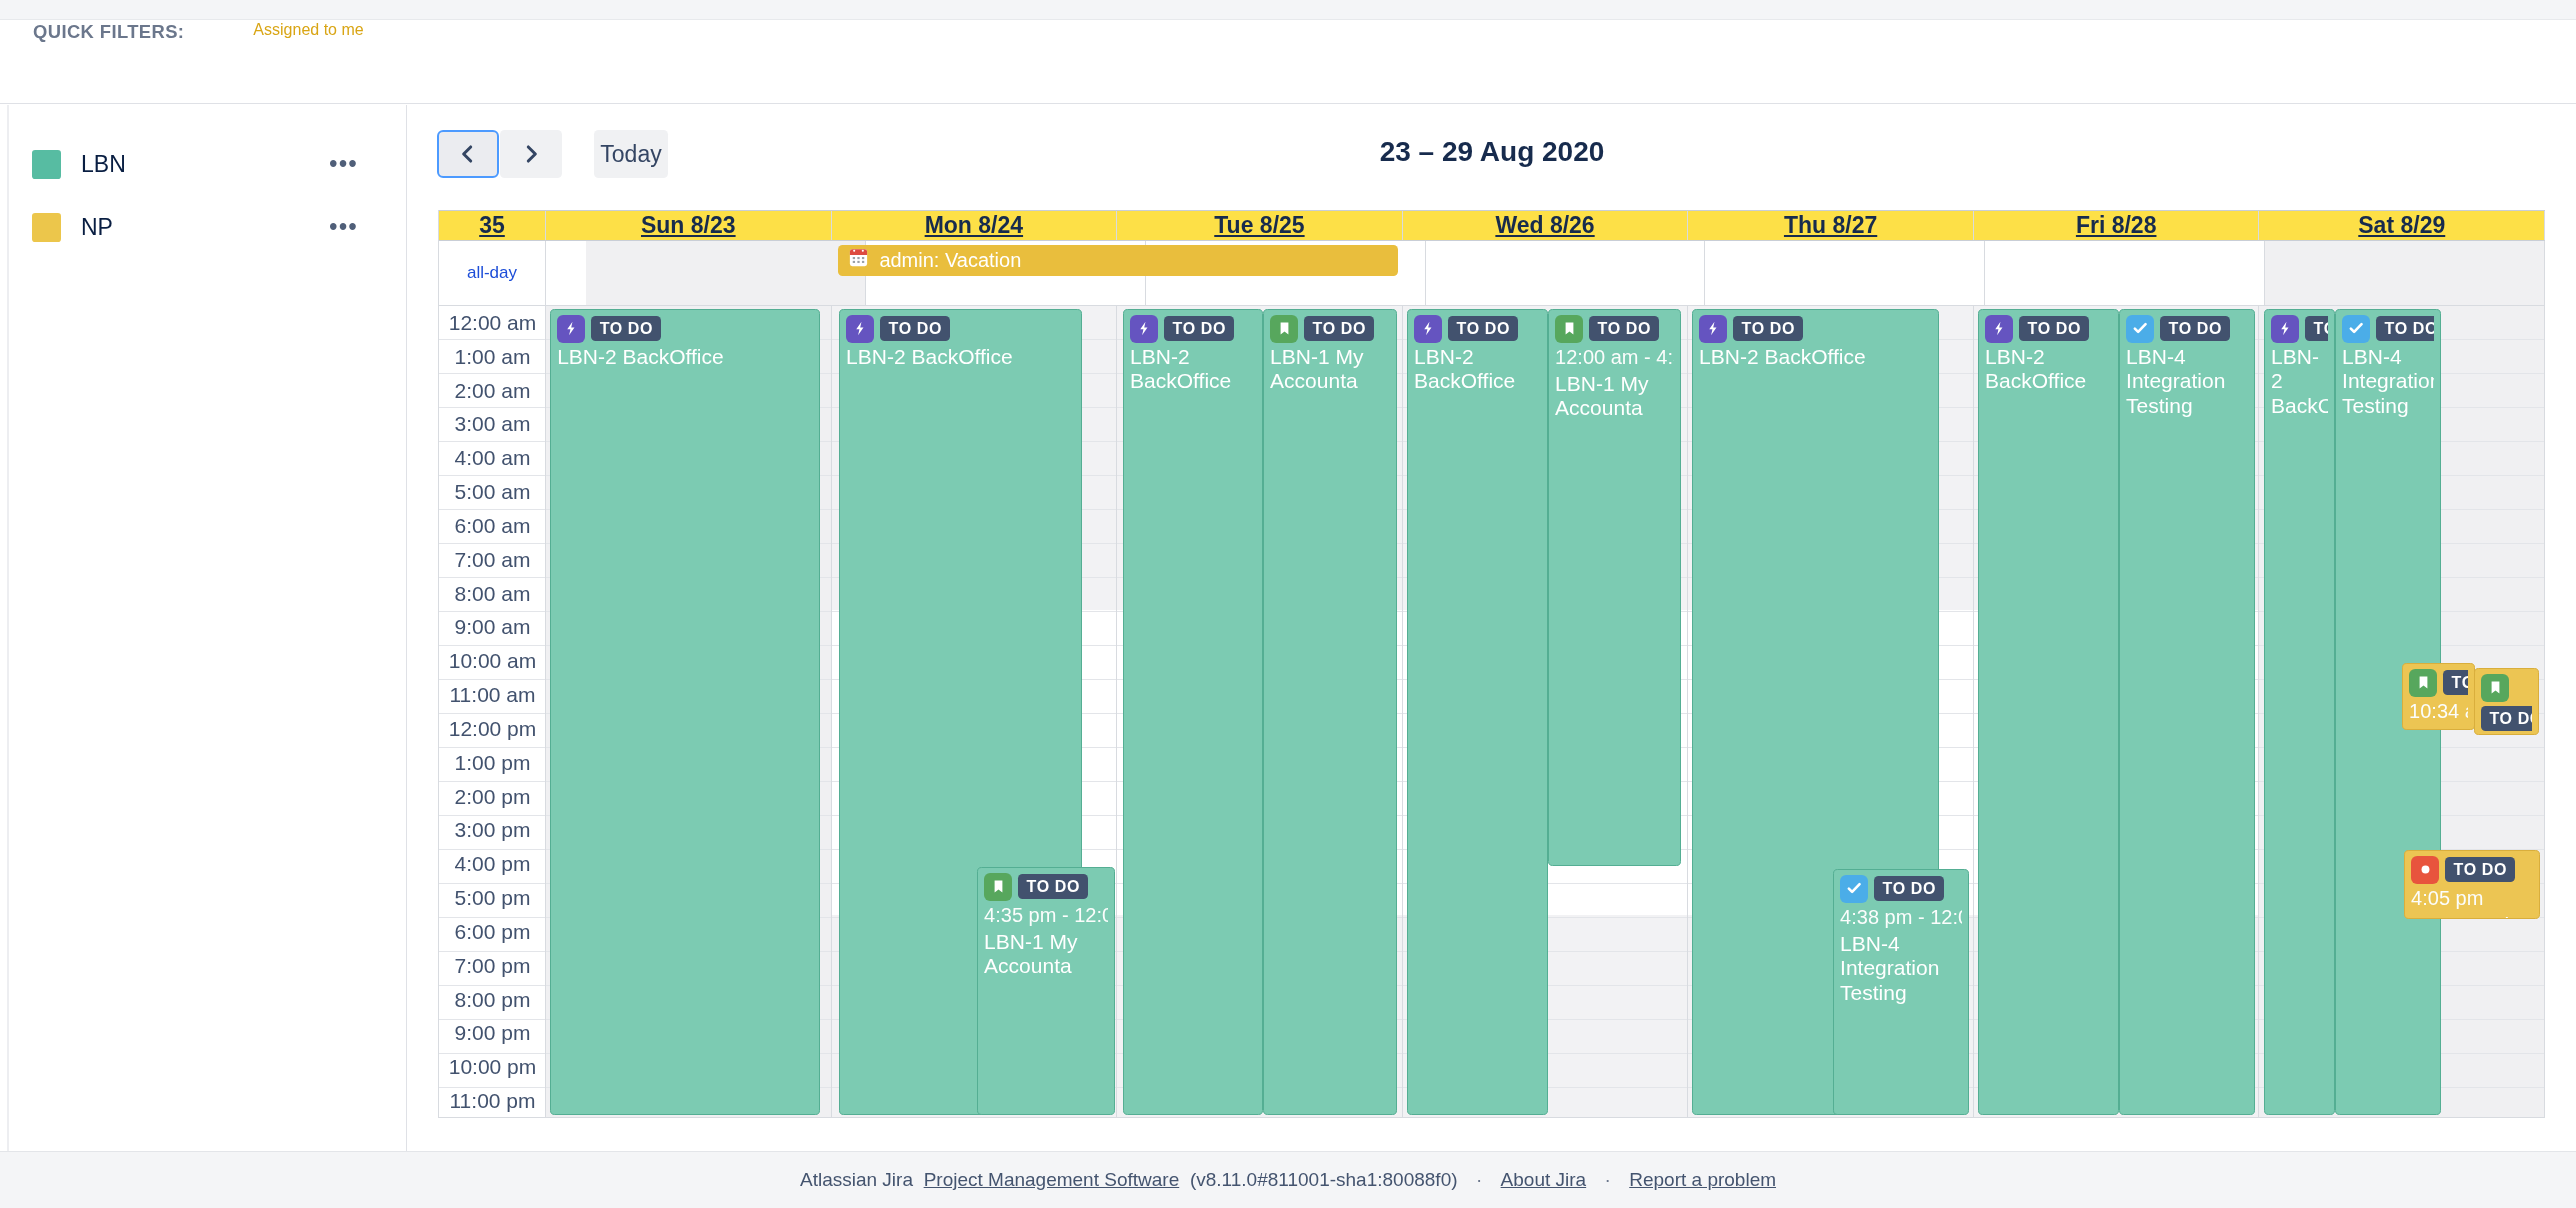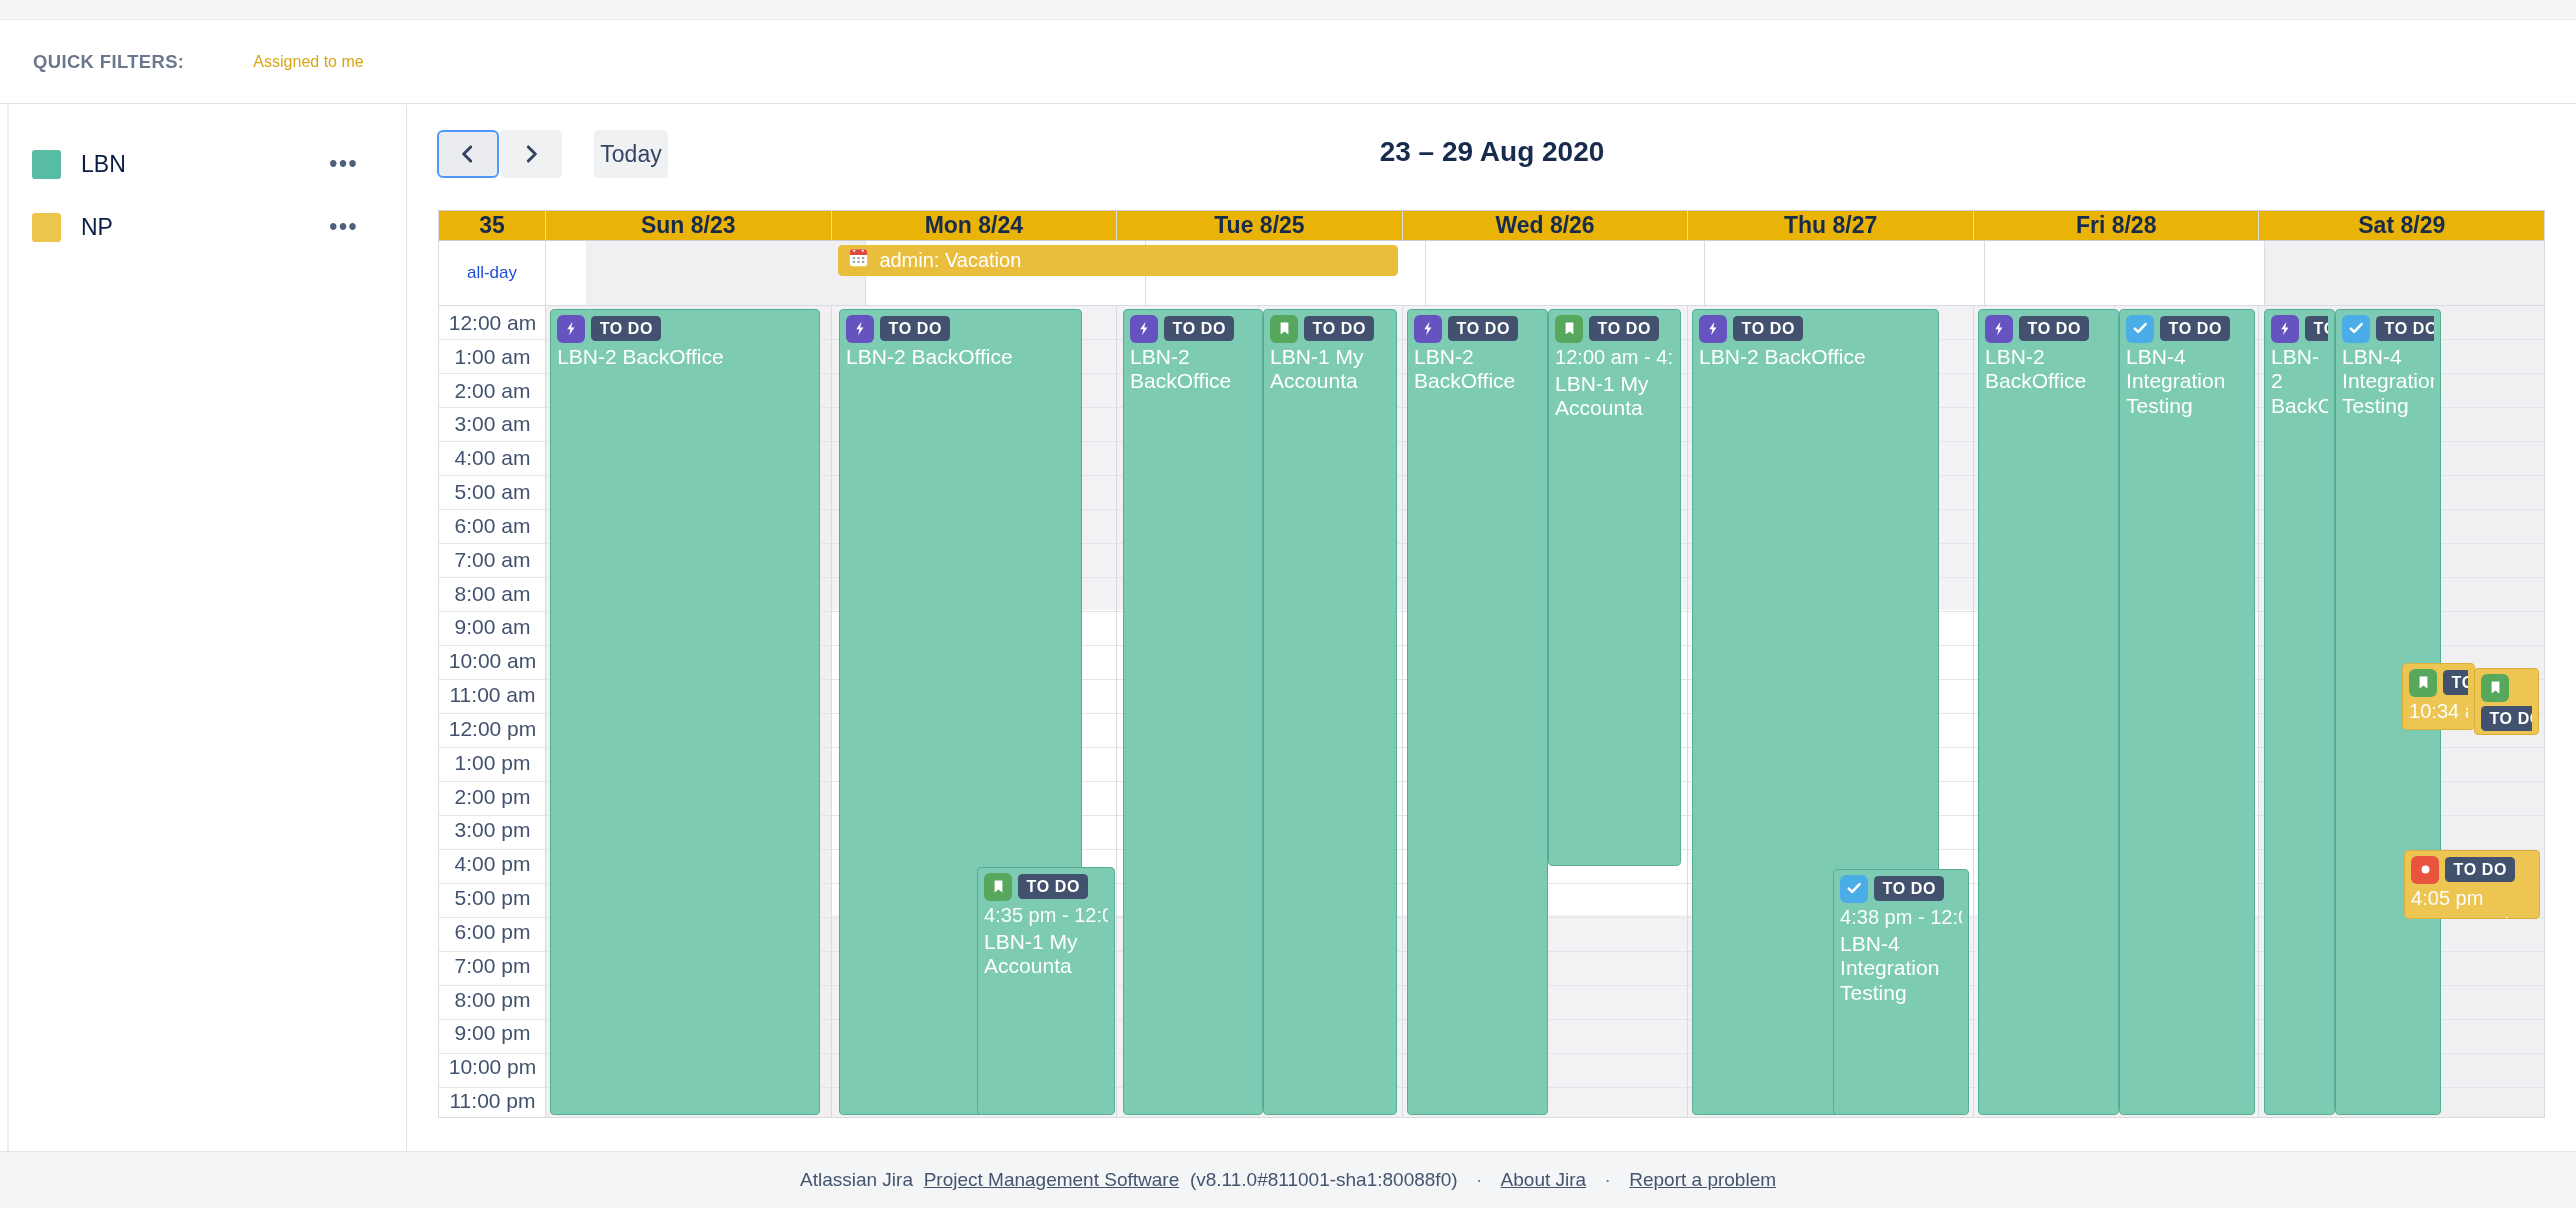--- a/index.html
+++ b/index.html
@@ -2,21 +2,21 @@
 <html style="font-size:12.3px"><head>
 <meta charset="utf-8">
 <style>
   * { margin:0; padding:0; box-sizing:border-box; }
   html,body { width:2576px; height:1208px; overflow:hidden; }
   body { font-family:"Liberation Sans", sans-serif; background:#fff; color:#172B4D; }
   #app { position:relative; width:2576px; height:1208px; background:#fff; }
 
   
   .top-strip { position:absolute; left:0; top:0; width:2576px; height:20px; background:#F4F5F7; border-bottom:0.8px solid #E7E9EC; }
-  .quickbar { position:absolute; left:0; top:21px; width:2576px; height:83px; background:#fff; border-bottom:1.5px solid #DFE1E6; display:flex; align-items:center; }
+  .quickbar { position:absolute; left:0; top:21px; width:2576px; height:83px; background:#fff; border-bottom:1.5px solid #DFE1E6; display:flex; align-items:flex-start; }
   .qf-label { margin-left:33px; font-size:18.4px; font-weight:bold; letter-spacing:0.4px; color:#6B778C; }
   .qf-link { margin-left:69px; font-size:16px; color:#D9A514; cursor:pointer; }
 
   
   .sidebar { position:absolute; left:0; top:105px; width:407px; height:1047px; background:#fff; border-right:1.5px solid #DFE1E6; }
   .sidebar:before { content:""; position:absolute; left:7px; top:0; bottom:0; width:1.5px; background:#EDEEF1; }
   .proj-list { padding-top:28px; }
   .proj-row { position:relative; height:63px; display:flex; align-items:center; padding-left:32px; cursor:pointer; }
   .swatch { width:29px; height:29px; border-radius:3.1px; flex:0 0 auto; }
   .proj-label { margin-left:20px; font-size:23px; color:#091E42; }
@@ -27,21 +27,21 @@
   .toolbar { position:absolute; left:0; top:0; width:100%; height:84px; }
   .btn { position:absolute; top:25px; height:48px; background:#F0F1F3; border:none; border-radius:4.6px; color:#344563; font-family:"Liberation Sans",sans-serif; font-size:23px; display:flex; align-items:center; justify-content:center; cursor:pointer; }
   .btn.prev { left:28px; width:62px; border:2.3px solid #4C9AFF; background:#EBECF0; border-radius:6.1px; }
   .btn.next { left:91px; width:62px; }
   .btn.today { left:185px; width:74px; }
   .view-title { position:absolute; left:1083px; top:31px; transform:translateX(-50%); font-size:28px; font-weight:bold; color:#172B4D; white-space:nowrap; }
 
   
   .calendar { position:absolute; left:29px; top:105px; width:2107px; border-left:0.8px solid #D8DBE0; }
   .cal-header { display:flex; height:31px; border-top:0.8px solid #C9CED6; border-bottom:0.8px solid #C9CED6; }
-  .hcell { border-right:0.8px solid #D8DBE0; font-size:23px; font-weight:bold; color:#172B4D; display:flex; align-items:center; justify-content:center; background:#eab308; }
+  .hcell { border-right:0.8px solid #D8DBE0; font-size:23px; font-weight:bold; color:#172B4D; display:flex; align-items:center; justify-content:center; background:#fde047;text-decoration:underline; }
   .hcell.axis { width:107px; flex:0 0 auto; }
   .hcell.day { flex:1; }
 
   .allday { display:flex; height:65px; border-bottom:0.8px solid #D8DBE0; }
   .allday-axis { width:107px; flex:0 0 auto; border-right:0.8px solid #D8DBE0; display:flex; align-items:center; justify-content:center; font-size:17px; color:#1d4ed8; }
   .allday-days { position:relative; flex:1; display:flex;padding-left:40px; }
   .adcell { flex:1; border-right:0.8px solid #D8DBE0; }
   .adcell.weekend { background:#F0F0F2; }
   .allday-chip { position:absolute; left:292px; top:3.8px; width:560px; height:31px; background:#E9BE3D; border-radius:4.6px; display:flex; align-items:center; gap:9.2px; padding:0 9.2px; color:#fff; font-size:20px; cursor:pointer; overflow:hidden; white-space:nowrap; }
 

